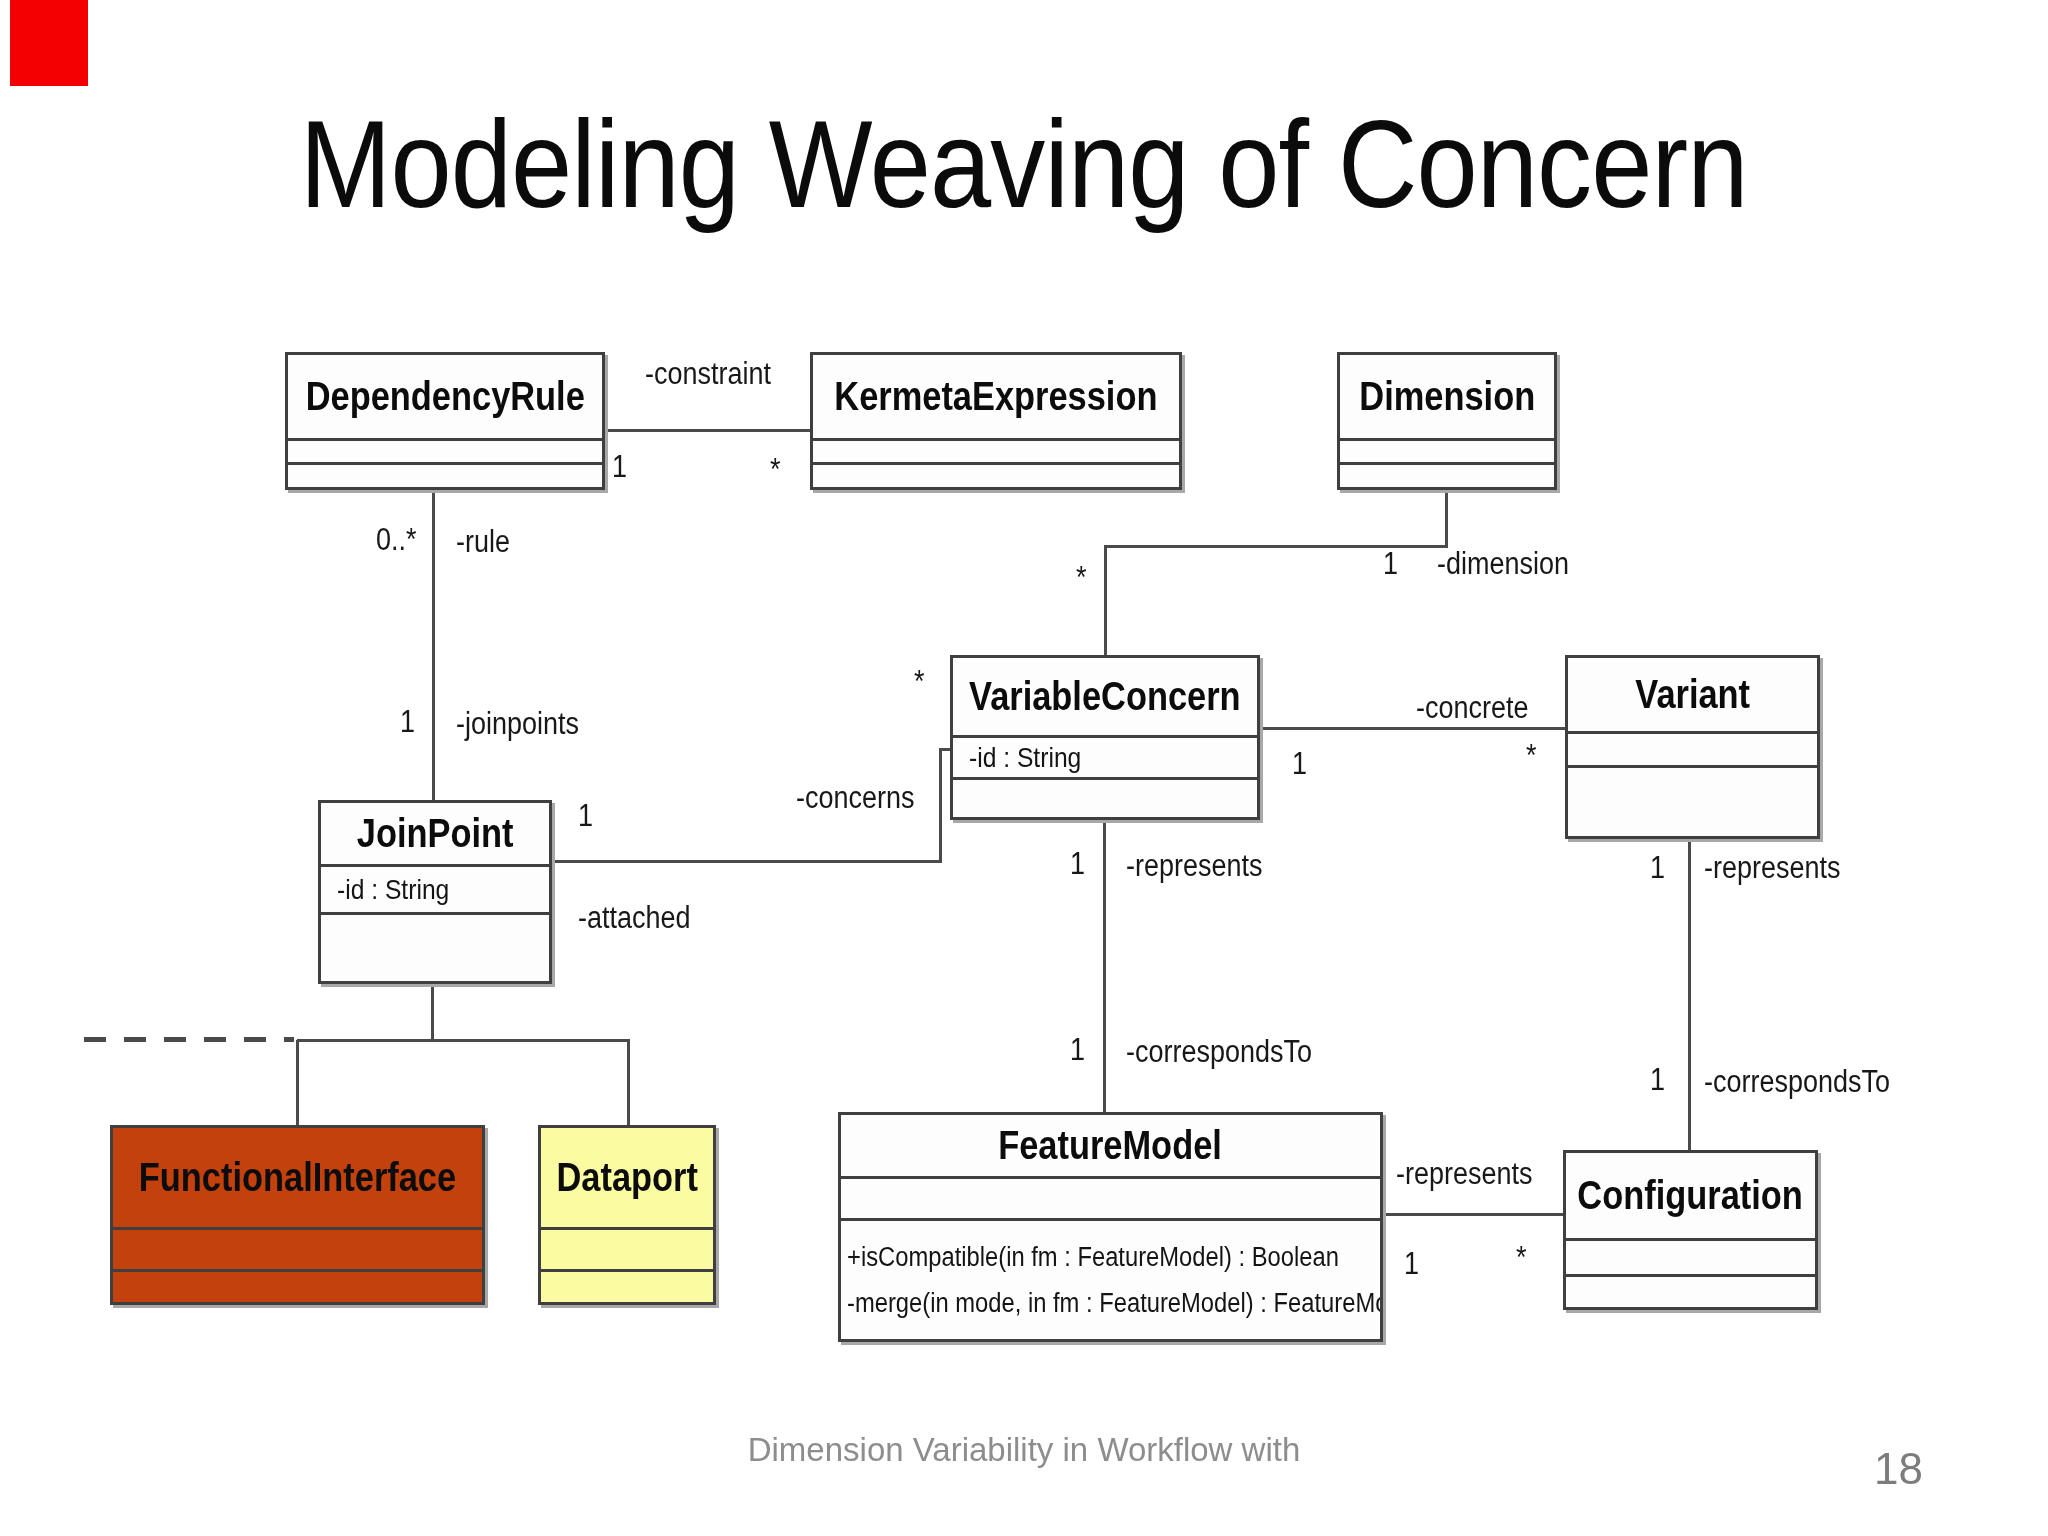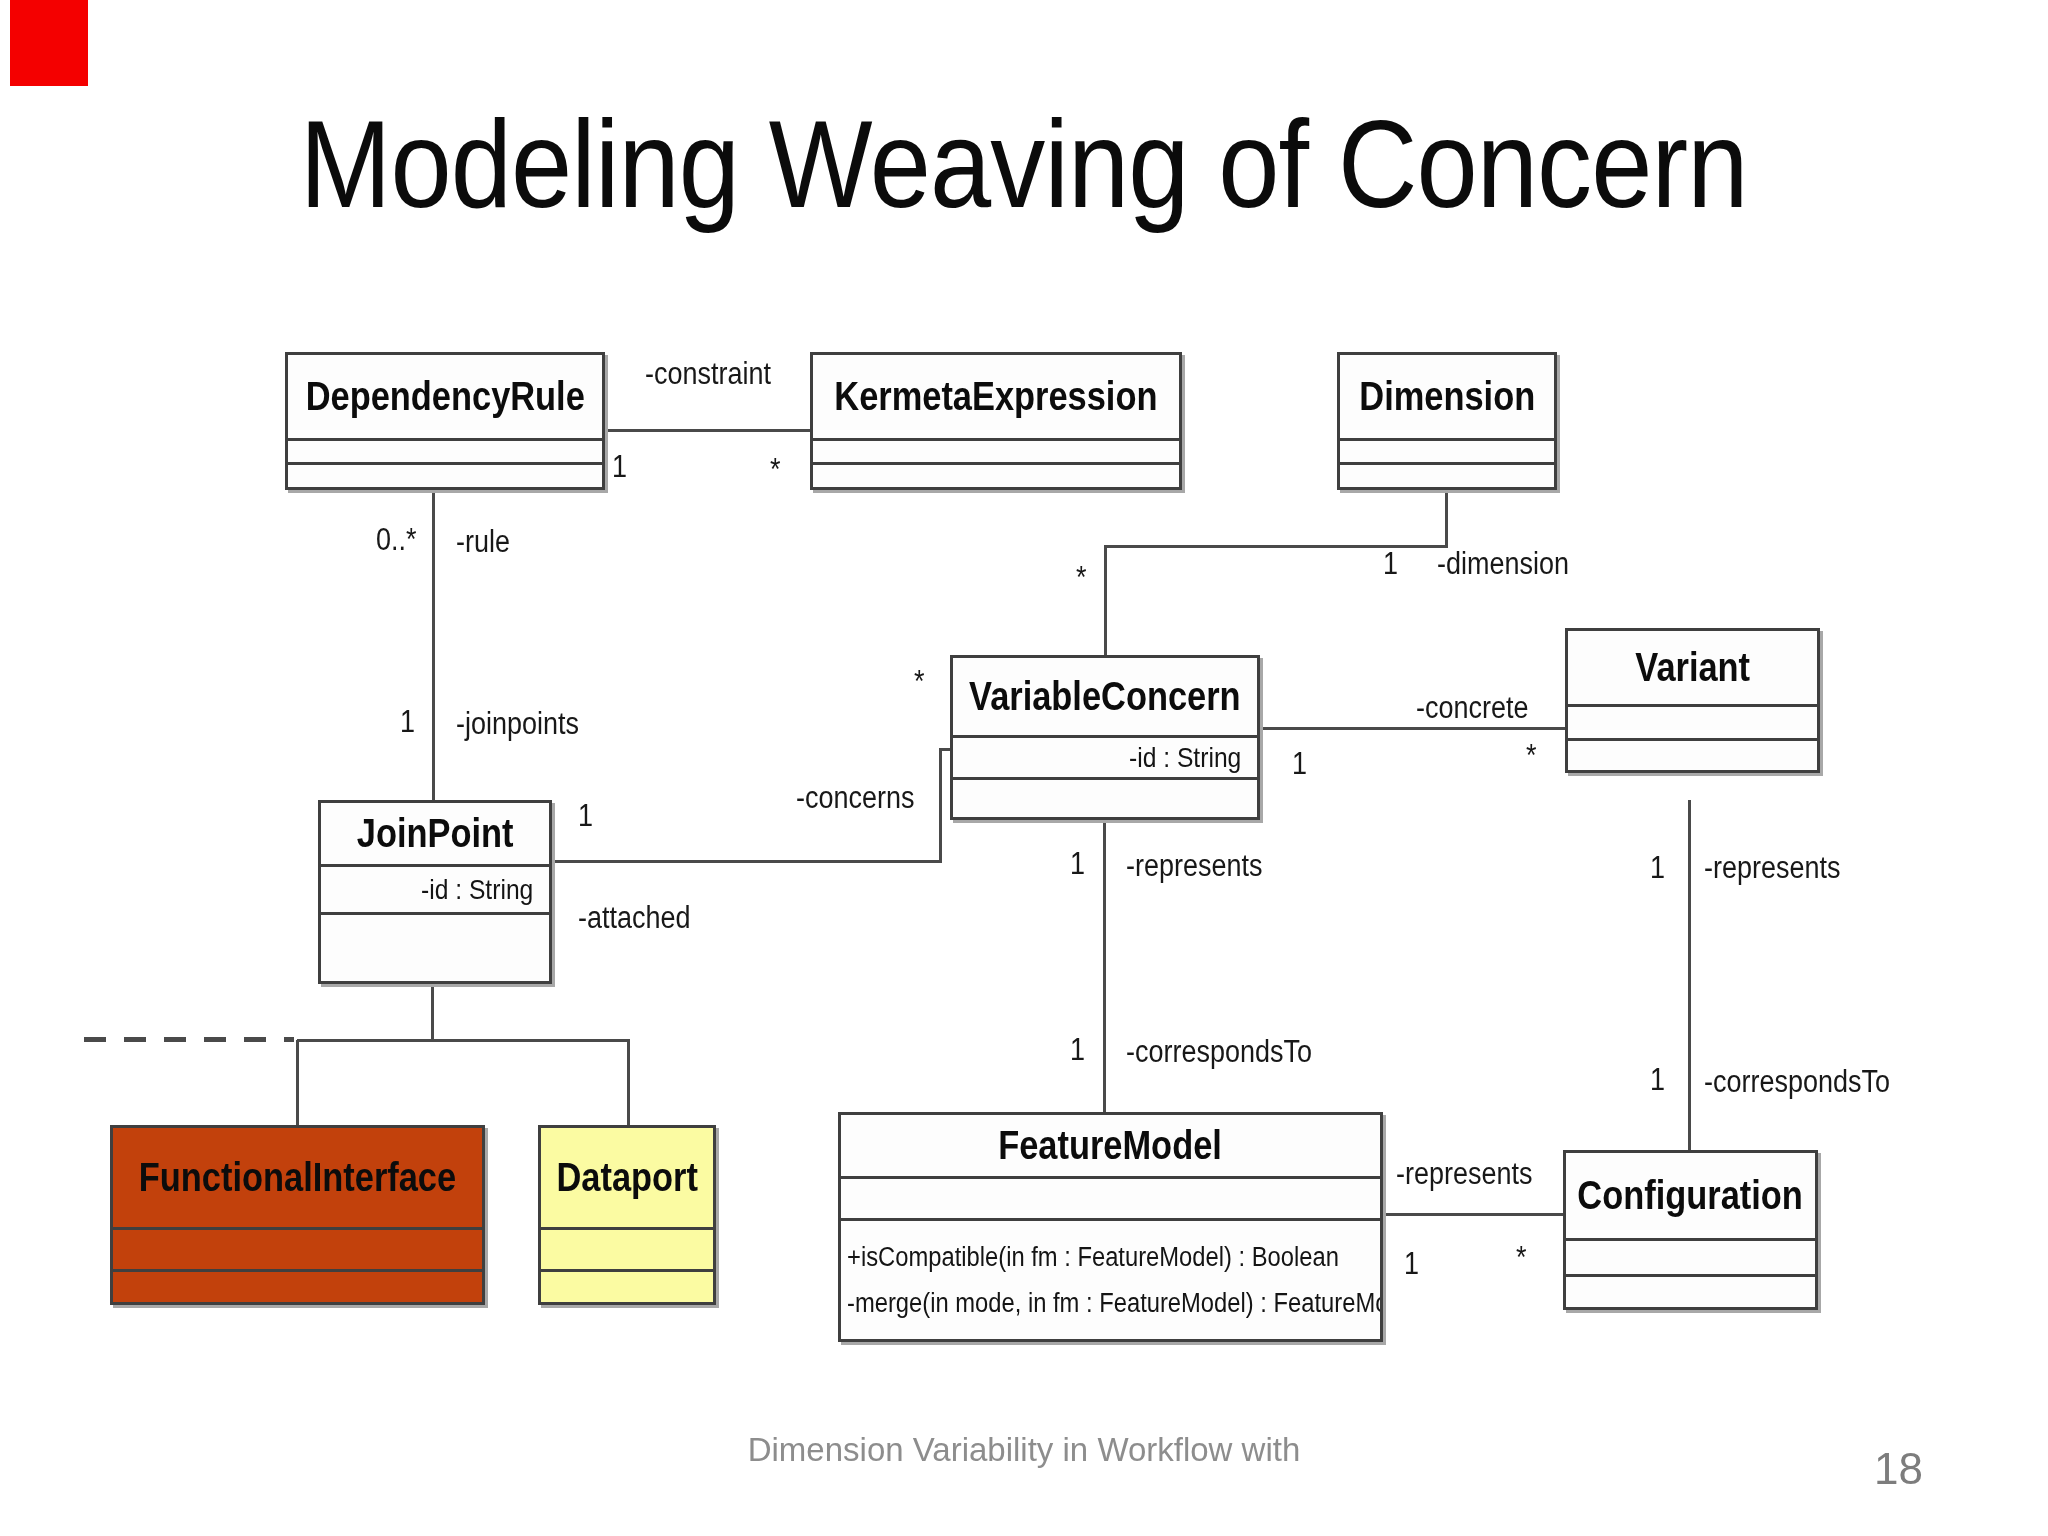--- a/index.html
+++ b/index.html
@@ -13,21 +13,21 @@
   .slide-title{display:inline-block;font-size:125px;color:#0b0b0b;white-space:nowrap;
                transform:scaleX(.88);letter-spacing:-1px}
 
   
   .box{position:absolute;box-sizing:border-box;display:flex;flex-direction:column;
        background:#fdfdfd;border:3px solid #3f3f3f;box-shadow:3px 3px 0 #a8a8a8}
   .comp{box-sizing:border-box;border-bottom:3px solid #3f3f3f;display:flex;
         align-items:center;justify-content:center;overflow:hidden}
   .comp:last-child{border-bottom:none;flex:1}
   .name{font-weight:bold;font-size:40px;color:#0c0c0c;white-space:nowrap;transform:scaleX(.86)}
-  .attr-line{justify-content:flex-end;padding-left:4px}
+  .attr-line{justify-content:flex-start;padding-left:16px}
   .attrtext{font-size:28px;color:#141414;white-space:nowrap;transform:scaleX(.88);
             transform-origin:left center}
   .ops{flex-direction:column;align-items:flex-start;justify-content:center;gap:15px;padding-left:6px}
   .optext{font-size:27px;color:#141414;white-space:nowrap;transform:scaleX(.88);
           transform-origin:left center}
 
   
   .h,.v{position:absolute;background:#4a4a4a}
   .h{height:3px}
   .v{width:3px}
@@ -143,21 +143,21 @@
   <div class="box" style="left:950px;top:655px;width:310px;height:165px">
     <div class="comp" style="height:80px">
         <span class="name">VariableConcern</span>
       </div>
     <div class="comp attr-line" style="height:42px">
       <span class="attrtext">-id : String</span>
     </div>
     <div class="comp"></div>
   </div>
 
-  <div class="box" style="left:1565px;top:628px;width:255px;height:145px">
+  <div class="box" style="left:1565px;top:655px;width:255px;height:184px">
     <div class="comp" style="height:76px">
         <span class="name">Variant</span>
       </div>
     <div class="comp" style="height:34px"></div>
     <div class="comp"></div>
   </div>
 
   <div class="box" style="left:318px;top:800px;width:234px;height:184px">
     <div class="comp" style="height:64px">
         <span class="name">JoinPoint</span>

